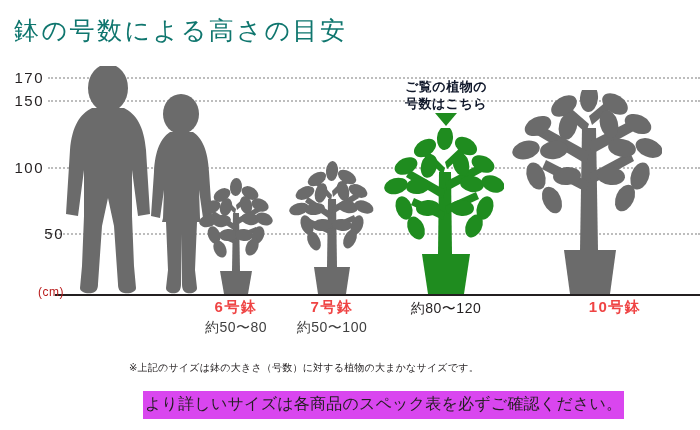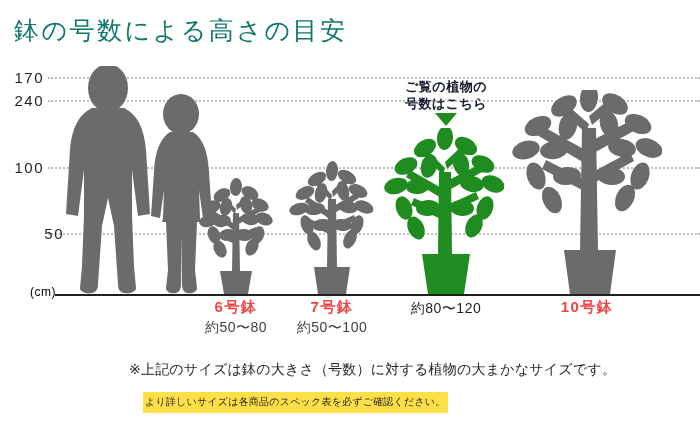--- a/index.html
+++ b/index.html
@@ -51,26 +51,26 @@
     left: 0;
     width: 44px;
     text-align: right;
     font-size: 15px;
     letter-spacing: 1.5px;
     color: #231f20;
     transform: translateY(-50%);
   }
   #unit-label {
     position: absolute;
-    left: 0;
+    left: 8px;
     width: 56px;
     text-align: right;
     font-size: 12px;
     letter-spacing: 0.5px;
-    color: #000000;
+    color: #b91c1c;
     transform: translateY(-50%);
   }
 
   #baseline {
     position: absolute;
     left: 55px;
     width: 645px;
     height: 0;
     border-top: 2px solid #231f20;
   }
@@ -128,52 +128,52 @@
   .cat-label.highlight .cat-name,
   .cat-label.highlight .cat-range {
     color: #231f20;
   }
 
   
   #footnote-1 {
     position: absolute;
     left: 129px;
     top: 361px;
-    font-size: 14px;
+    font-size: 10px;
     letter-spacing: 0.2px;
     color: #231f20;
     white-space: nowrap;
   }
   #footnote-2-wrap {
     position: absolute;
     left: 143px;
     top: 391px;
   }
   #footnote-2 {
     display: inline-block;
-    background: #fde047;
-    color: #231f20;
-    font-size: 10px;
+    background: #d946ef;
+    color: #231f20;
+    font-size: 16px;
     letter-spacing: 0.2px;
     padding: 3px 2px 4px 2px;
     white-space: nowrap;
   }
 </style>
 </head>
 <body>
 
 <div id="chart-title">鉢の号数による高さの目安</div>
 
 <div id="plot-area">
 
   <div class="gridline" style="top:17px;"></div>
   <div class="axis-label" style="top:17px;">170</div>
 
   <div class="gridline" style="top:40px;"></div>
-  <div class="axis-label" style="top:40px;">240</div>
+  <div class="axis-label" style="top:40px;">150</div>
 
   <div class="gridline" style="top:107px;"></div>
   <div class="axis-label" style="top:107px;">100</div>
 
   <div class="gridline" style="top:173px;"></div>
   <div class="axis-label" style="top:173px;padding-left:20px;">50</div>
 
   <div id="baseline" style="top:234px;"></div>
   <div id="unit-label" style="top:232px;">(cm)</div>
 
@@ -349,20 +349,20 @@
 
 <div class="cat-label" style="left:267px;">
   <div class="cat-name">7号鉢</div>
   <div class="cat-range">約50〜100</div>
 </div>
 
 <div class="cat-label highlight" style="left:381px;">
   <div class="cat-range">約80〜120</div>
 </div>
 
-<div class="cat-label" style="left:522px;">
+<div class="cat-label" style="left:550px;">
   <div class="cat-name">10号鉢</div>
 </div>
 
 <div id="footnote-1">※上記のサイズは鉢の大きさ（号数）に対する植物の大まかなサイズです。</div>
 <div id="footnote-2-wrap">
   <span id="footnote-2">より詳しいサイズは各商品のスペック表を必ずご確認ください。</span>
 </div>
 
 </body></html>

